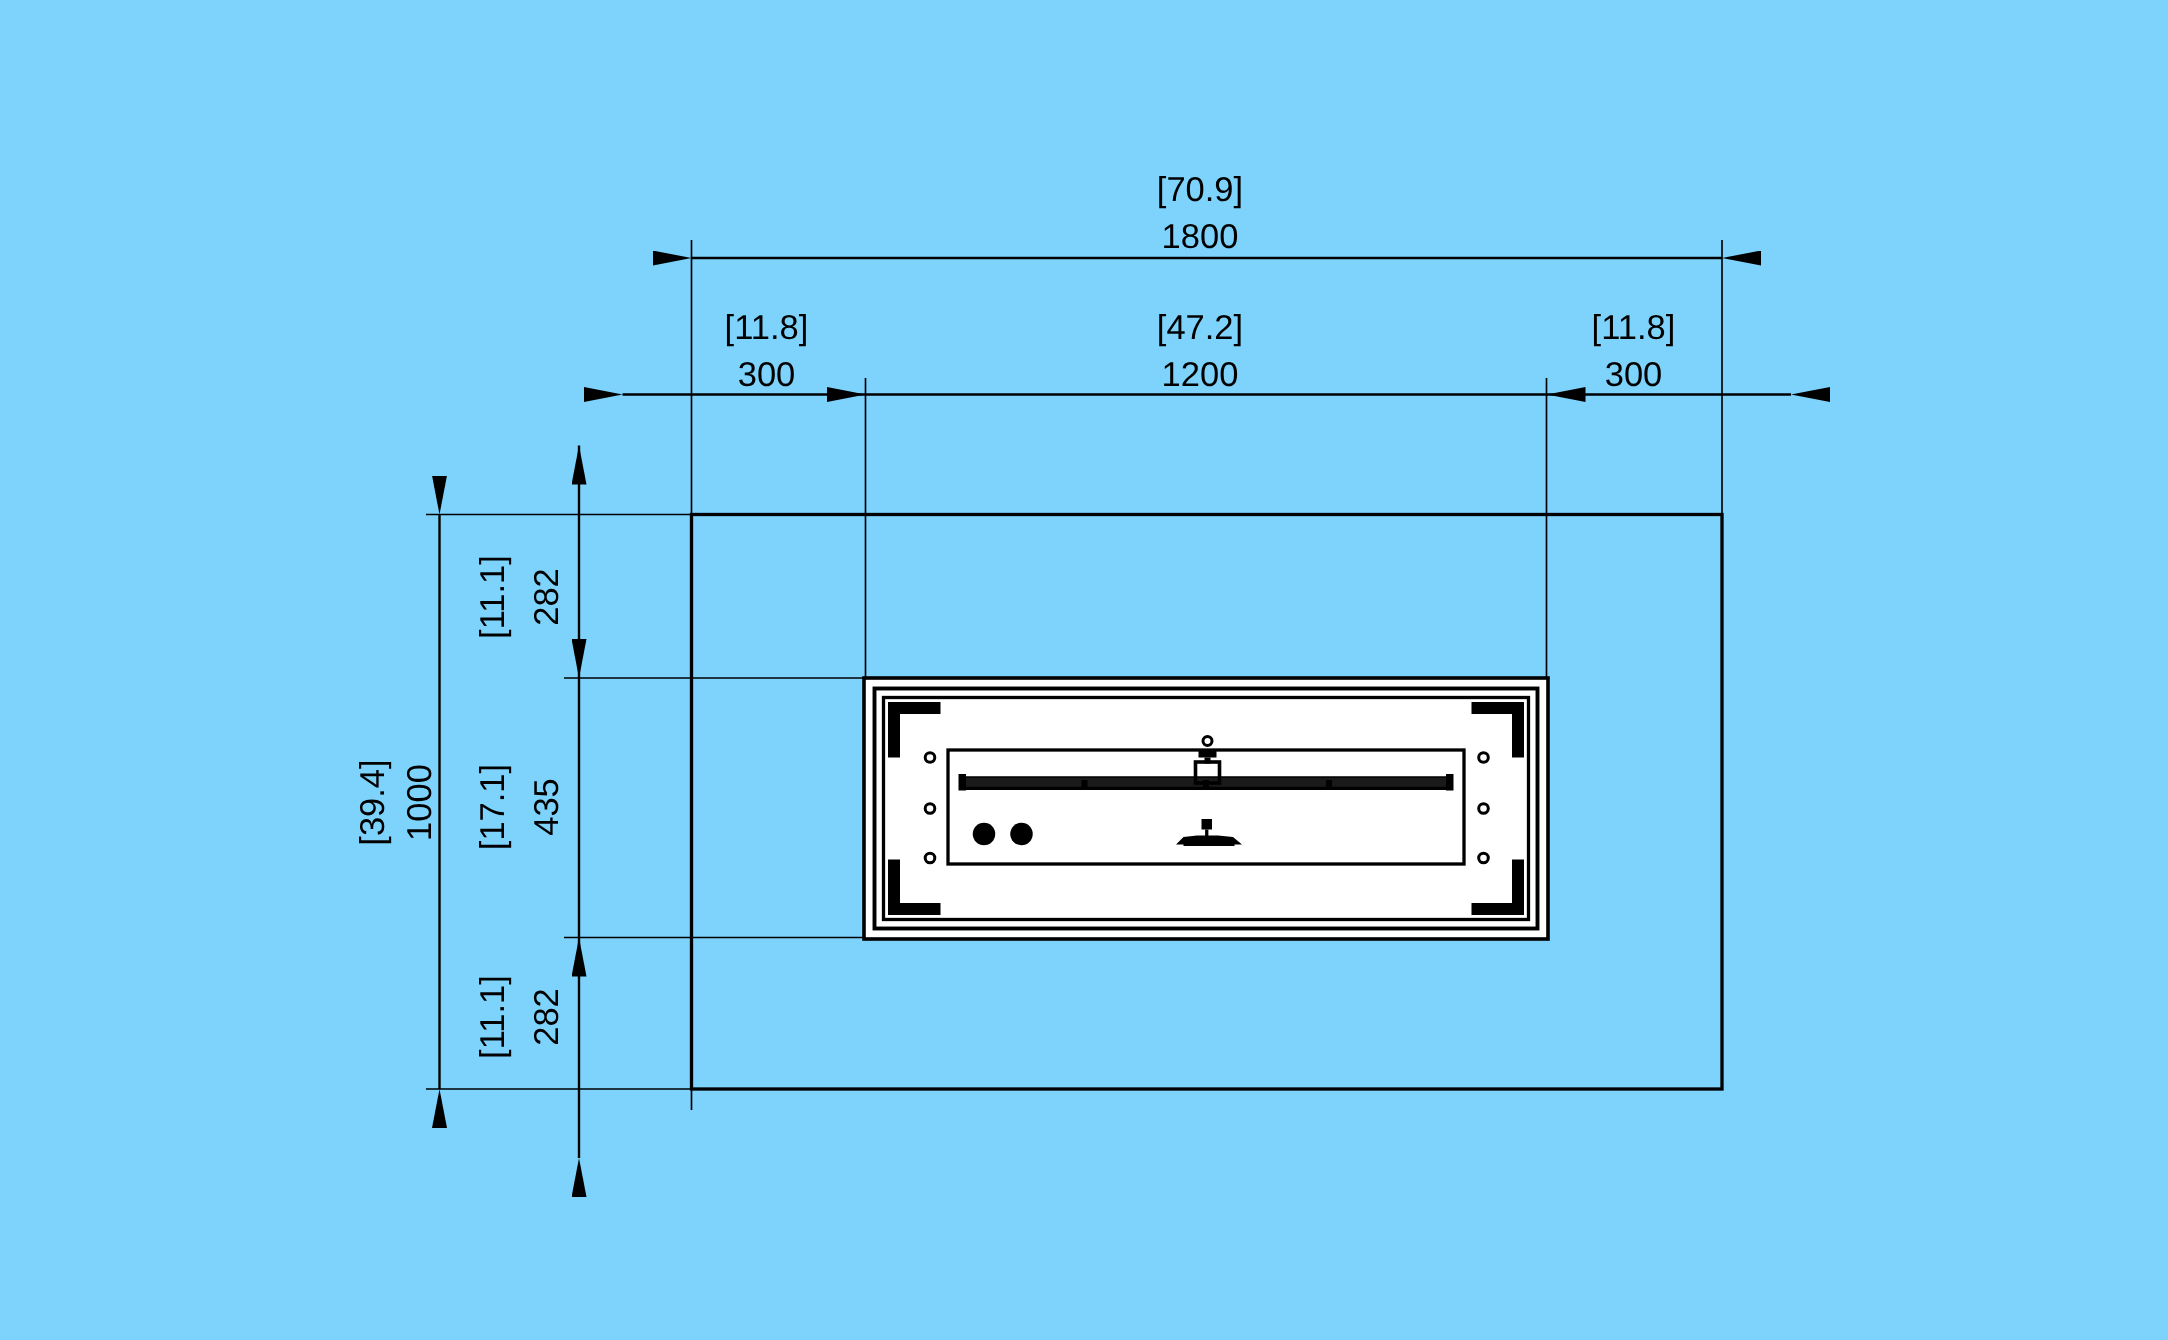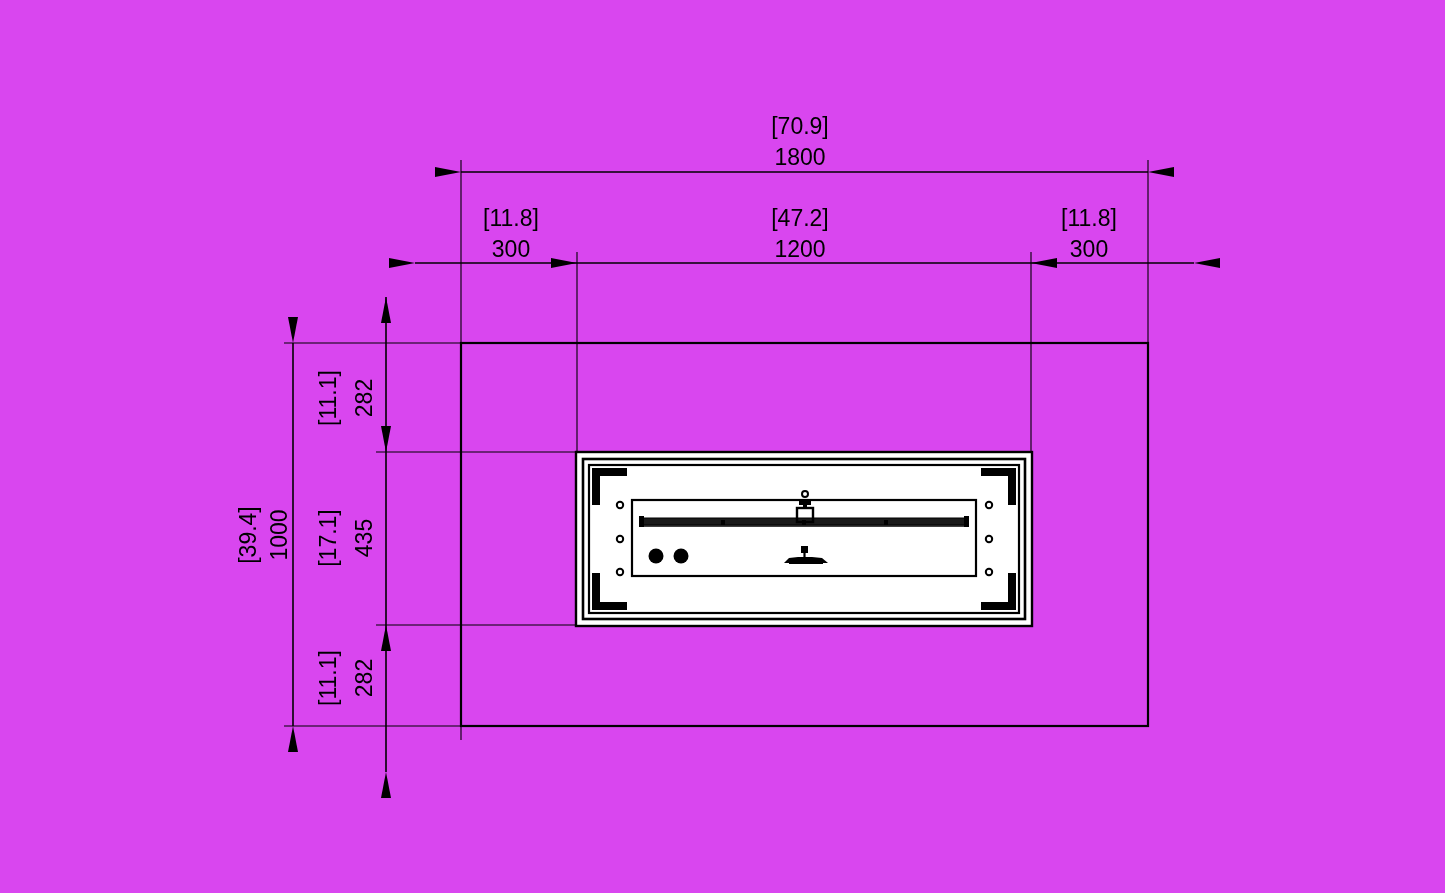--- a/index.html
+++ b/index.html
@@ -7,21 +7,21 @@
     padding: 0;
     background: #ffffff;
   }
   body {
     font-family: "Liberation Sans", sans-serif;
   }
   #drawing-root {
     position: relative;
     width: 1445px;
     height: 893px;
-    background: #d946ef;
+    background: #7dd3fc;
     overflow: hidden;
   }
   svg.cad {
     position: absolute;
     left: 0;
     top: 0;
     width: 1445px;
     height: 893px;
     display: block;
   }

